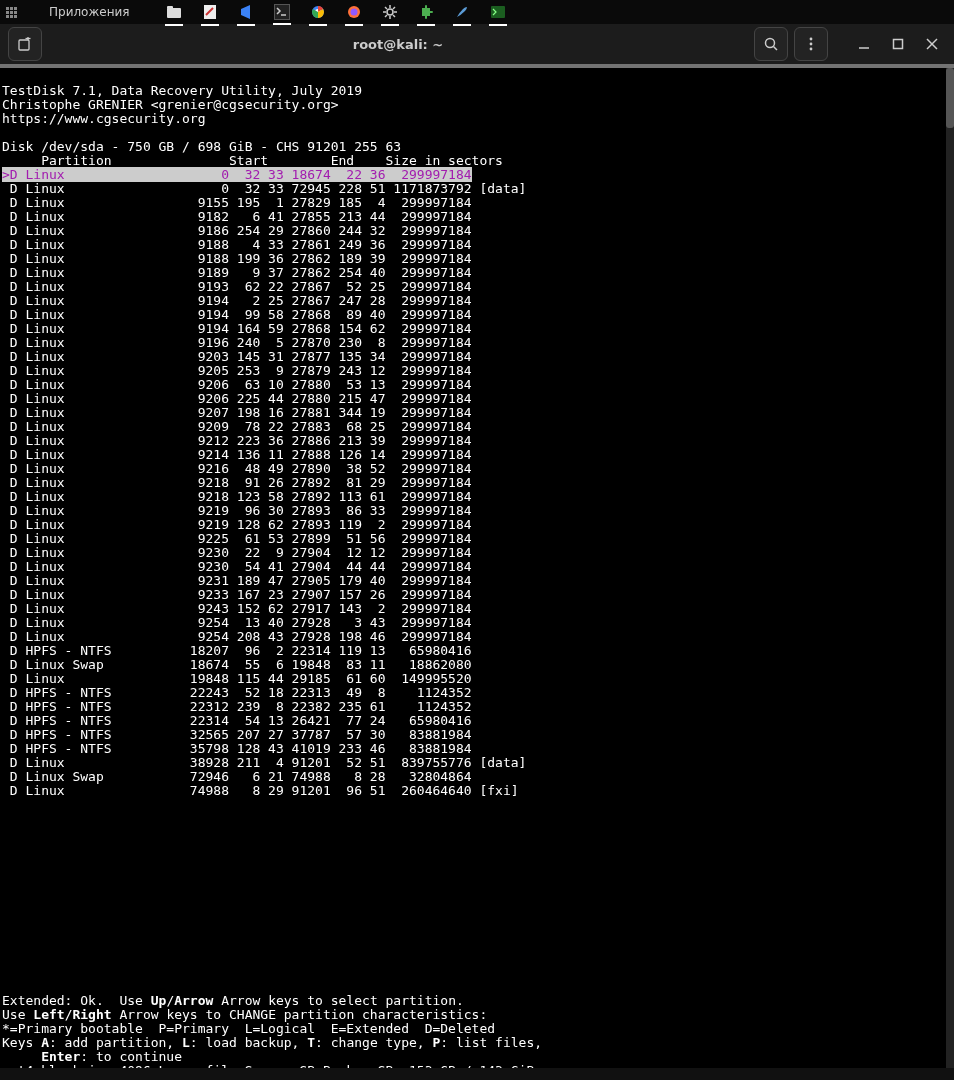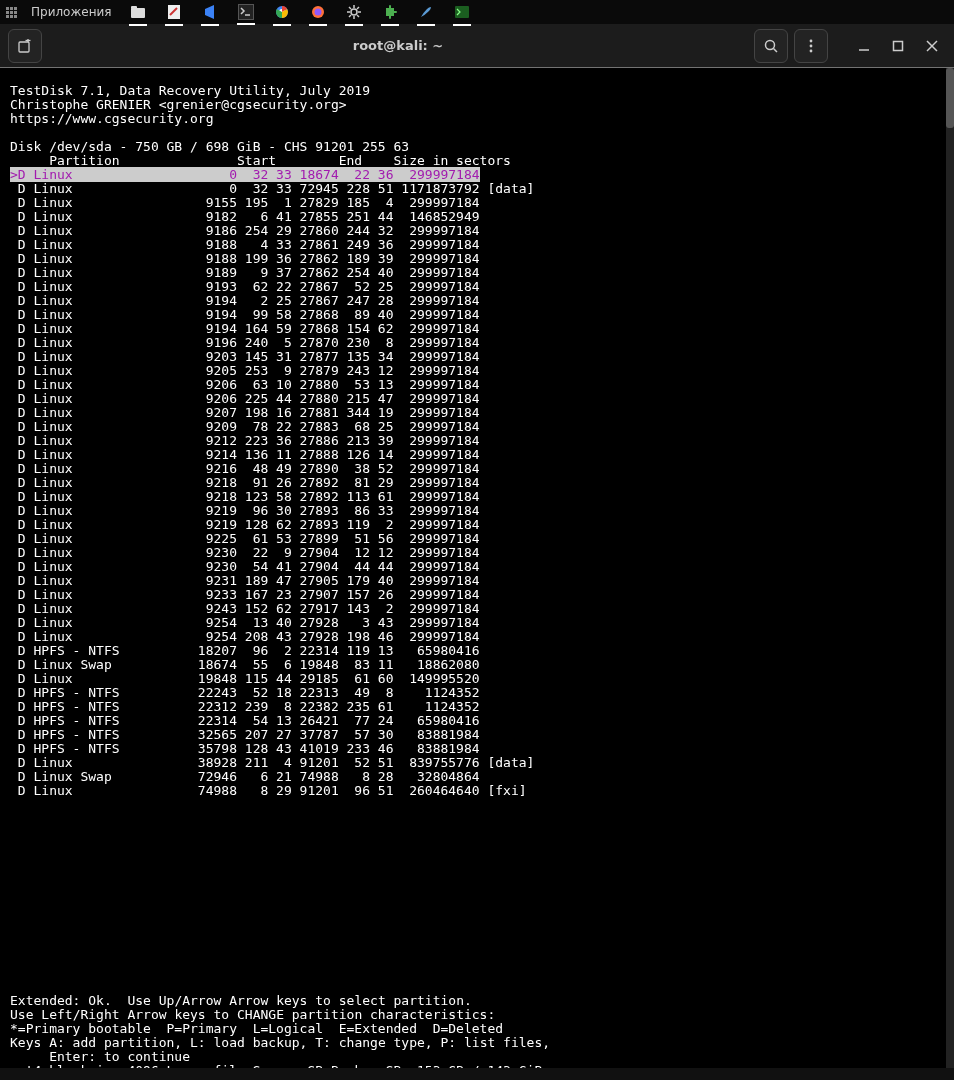--- a/index.html
+++ b/index.html
@@ -11,21 +11,21 @@
   font-size: 13px;
   color: #fff;
   overflow: hidden;
 }
 .top-panel {
   height: 24px;
   background: #0a0a0a;
   display: flex;
   align-items: center;
   padding: 0 6px;
-  gap: 14px;
+  gap: 32px;
   font-family: "DejaVu Sans", sans-serif;
   font-size: 12px;
   color: #ccc;
 }
 .top-panel .apps-grid {
   display: inline-grid;
   grid-template-columns: repeat(3,3px);
   grid-template-rows: repeat(3,3px);
   gap: 1px;
 }
@@ -35,42 +35,42 @@
 .tray-dot { position:absolute; bottom:-6px; left:50%; transform:translateX(-50%); width:18px; height:2px; background:#fff; }
 .title-bar {
   height: 44px;
   background: #1c1c1c;
   display: flex;
   align-items: center;
   padding: 0 8px;
   font-family: "DejaVu Sans", sans-serif;
   font-size: 13px;
   color: #ddd;
-  border-bottom: 1px solid #737373;
+  border-bottom: 4px solid #737373;
 }
 .tb-btn {
   width: 34px; height: 34px;
   border: 1px solid #444;
   border-radius: 6px;
   background: #232323;
   display:flex; align-items:center; justify-content:center;
   color:#ccc;
 }
 .tb-btn.plain { border:none; background:transparent; width:28px;}
 .tb-title { flex:1; text-align:center; font-weight:bold; color:#ccc;}
 .tb-right { display:flex; gap:6px; align-items:center;}
 .terminal {
-  padding: 2px 10px;
+  padding: 2px 2px;
   white-space: pre;
   line-height: 14px;
   font-size: 13px;
   letter-spacing: 0;
 }
 .row-sel { background:#ccc; color:#a21caf; }
-.hl { color:#fff; font-weight:normal; }
+.hl { color:#fff; font-weight:bold; }
 .scrollbar {
   position:absolute; right:0; top:68px; bottom:12px; width:8px; background:#222;
 }
 .scrollbar-thumb { position:absolute; left:0; right:0; top:0; height:60px; background:#555; border-radius:3px;}
 .footer-bar { position:absolute; bottom:0; left:0; right:0; height:12px; background:#111; }
 svg { display:block; }
 </style>
 </head>
 <body>
 
@@ -217,21 +217,21 @@
 <div class="terminal">
 <span>TestDisk 7.1, Data Recovery Utility, July 2019</span>
 <span>Christophe GRENIER &lt;grenier@cgsecurity.org&gt;</span>
 <span>https://www.cgsecurity.org</span>
 
 <span>Disk /dev/sda - 750 GB / 698 GiB - CHS 91201 255 63</span>
 <span>     Partition               Start        End    Size in sectors</span>
 <div id="rows"><span class="row-sel">&gt;D Linux                    0  32 33 18674  22 36  299997184</span>
 <span class=""> D Linux                    0  32 33 72945 228 51 1171873792 [data]</span>
 <span class=""> D Linux                 9155 195  1 27829 185  4  299997184</span>
-<span class=""> D Linux                 9182   6 41 27855 251 44  146852949</span>
+<span class=""> D Linux                 9182   6 41 27855 213 44  299997184</span>
 <span class=""> D Linux                 9186 254 29 27860 244 32  299997184</span>
 <span class=""> D Linux                 9188   4 33 27861 249 36  299997184</span>
 <span class=""> D Linux                 9188 199 36 27862 189 39  299997184</span>
 <span class=""> D Linux                 9189   9 37 27862 254 40  299997184</span>
 <span class=""> D Linux                 9193  62 22 27867  52 25  299997184</span>
 <span class=""> D Linux                 9194   2 25 27867 247 28  299997184</span>
 <span class=""> D Linux                 9194  99 58 27868  89 40  299997184</span>
 <span class=""> D Linux                 9194 164 59 27868 154 62  299997184</span>
 <span class=""> D Linux                 9196 240  5 27870 230  8  299997184</span>
 <span class=""> D Linux                 9203 145 31 27877 135 34  299997184</span>

